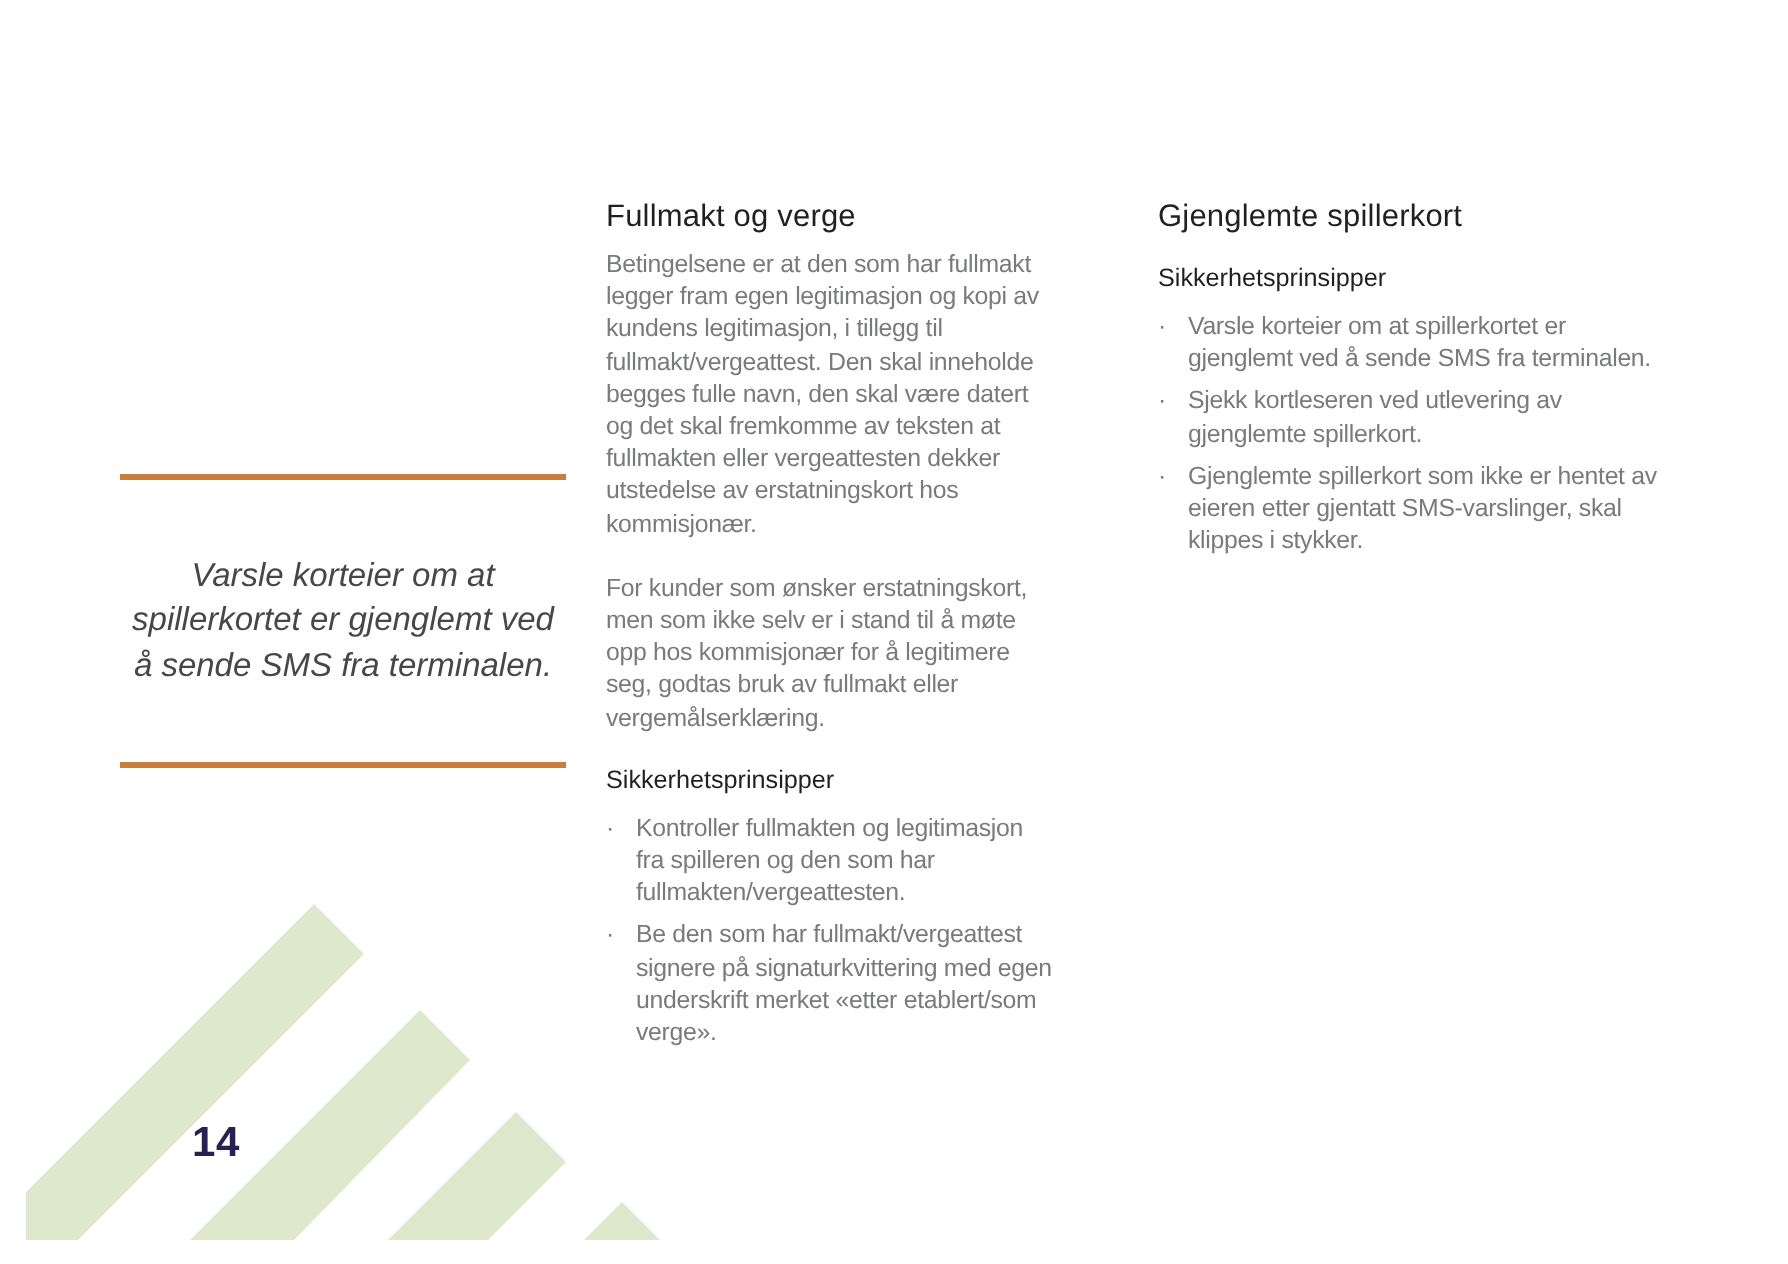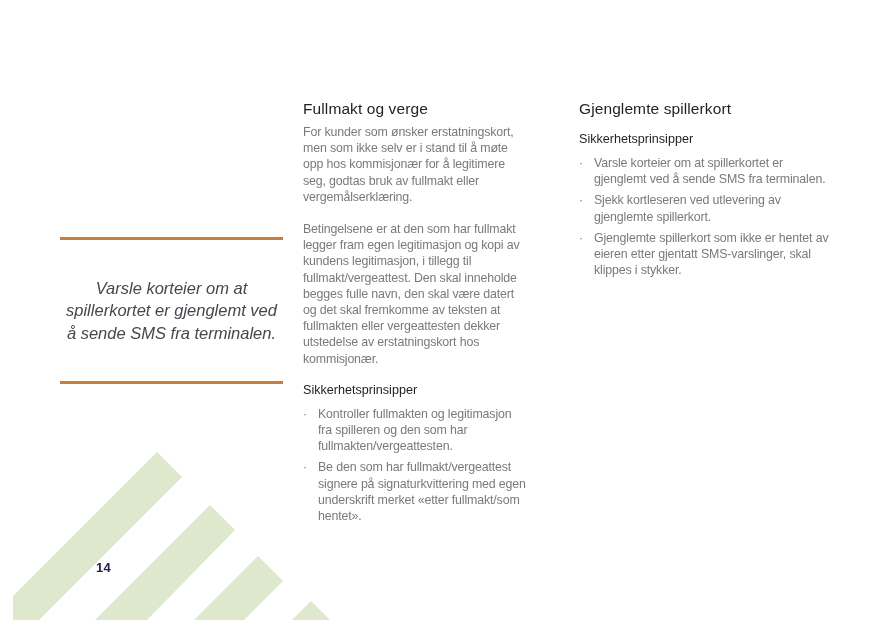--- a/index.html
+++ b/index.html
@@ -53,21 +53,21 @@
     display:flex;gap:9px;
     font-size:12.4px;line-height:16.2px;
     color:#797a7e;letter-spacing:-0.15px;
     margin:0 0 5px 0;
   }
   .bullets .marker{flex:0 0 6px;color:#797a7e;}
 
   
   .page-number{
     position:absolute;left:96px;top:560px;
-    font-size:13px;font-weight:bold;color:#272050;
+    font-size:21px;font-weight:bold;color:#272050;
     letter-spacing:0.3px;
   }
 </style>
 </head>
 <body>
 
 <div class="page">
 
   <svg class="stripes" viewBox="0 0 894 632" xmlns="http://www.w3.org/2000/svg" aria-hidden="true">
     <polygon points="157,452 182,477 39,620 13,620 13,596" fill="#dde8cd"></polygon>
@@ -75,31 +75,31 @@
     <polygon points="258,556 283,581 244,620 194,620" fill="#dde8cd"></polygon>
     <polygon points="311,601 330,620 292,620" fill="#dde8cd"></polygon>
   </svg>
 
   <aside class="pull-quote">
     <blockquote>Varsle korteier om at spillerkortet er gjenglemt ved å sende SMS fra terminalen.</blockquote>
   </aside>
 
   <section class="col col-mid">
     <h2 class="heading">Fullmakt og verge</h2>
+    <p class="body-p">Betingelsene er at den som har fullmakt legger fram egen legitimasjon og kopi av kundens legitimasjon, i tillegg til fullmakt/vergeattest. Den skal inneholde begges fulle navn, den skal være datert og det skal fremkomme av teksten at fullmakten eller vergeattesten dekker utstedelse av erstatningskort hos kommisjonær.</p>
     <p class="body-p">For kunder som ønsker erstatningskort, men som ikke selv er i stand til å møte opp hos kommisjonær for å legitimere seg, godtas bruk av fullmakt eller vergemålserklæring.</p>
-    <p class="body-p">Betingelsene er at den som har fullmakt legger fram egen legitimasjon og kopi av kundens legitimasjon, i tillegg til fullmakt/vergeattest. Den skal inneholde begges fulle navn, den skal være datert og det skal fremkomme av teksten at fullmakten eller vergeattesten dekker utstedelse av erstatningskort hos kommisjonær.</p>
     <h3 class="subheading">Sikkerhetsprinsipper</h3>
     <ul class="bullets">
       <li>
         <span class="marker">·</span>
         <span>Kontroller fullmakten og legitimasjon fra spilleren og den som har fullmakten/vergeattesten.</span>
       </li>
       <li>
         <span class="marker">·</span>
-        <span>Be den som har fullmakt/vergeattest signere på signaturkvittering med egen underskrift merket «etter fullmakt/som hentet».</span>
+        <span>Be den som har fullmakt/vergeattest signere på signaturkvittering med egen underskrift merket «etter etablert/som verge».</span>
       </li>
     </ul>
   </section>
 
   <section class="col col-right">
     <h2 class="heading">Gjenglemte spillerkort</h2>
     <h3 class="subheading">Sikkerhetsprinsipper</h3>
     <ul class="bullets">
       <li>
         <span class="marker">·</span>

